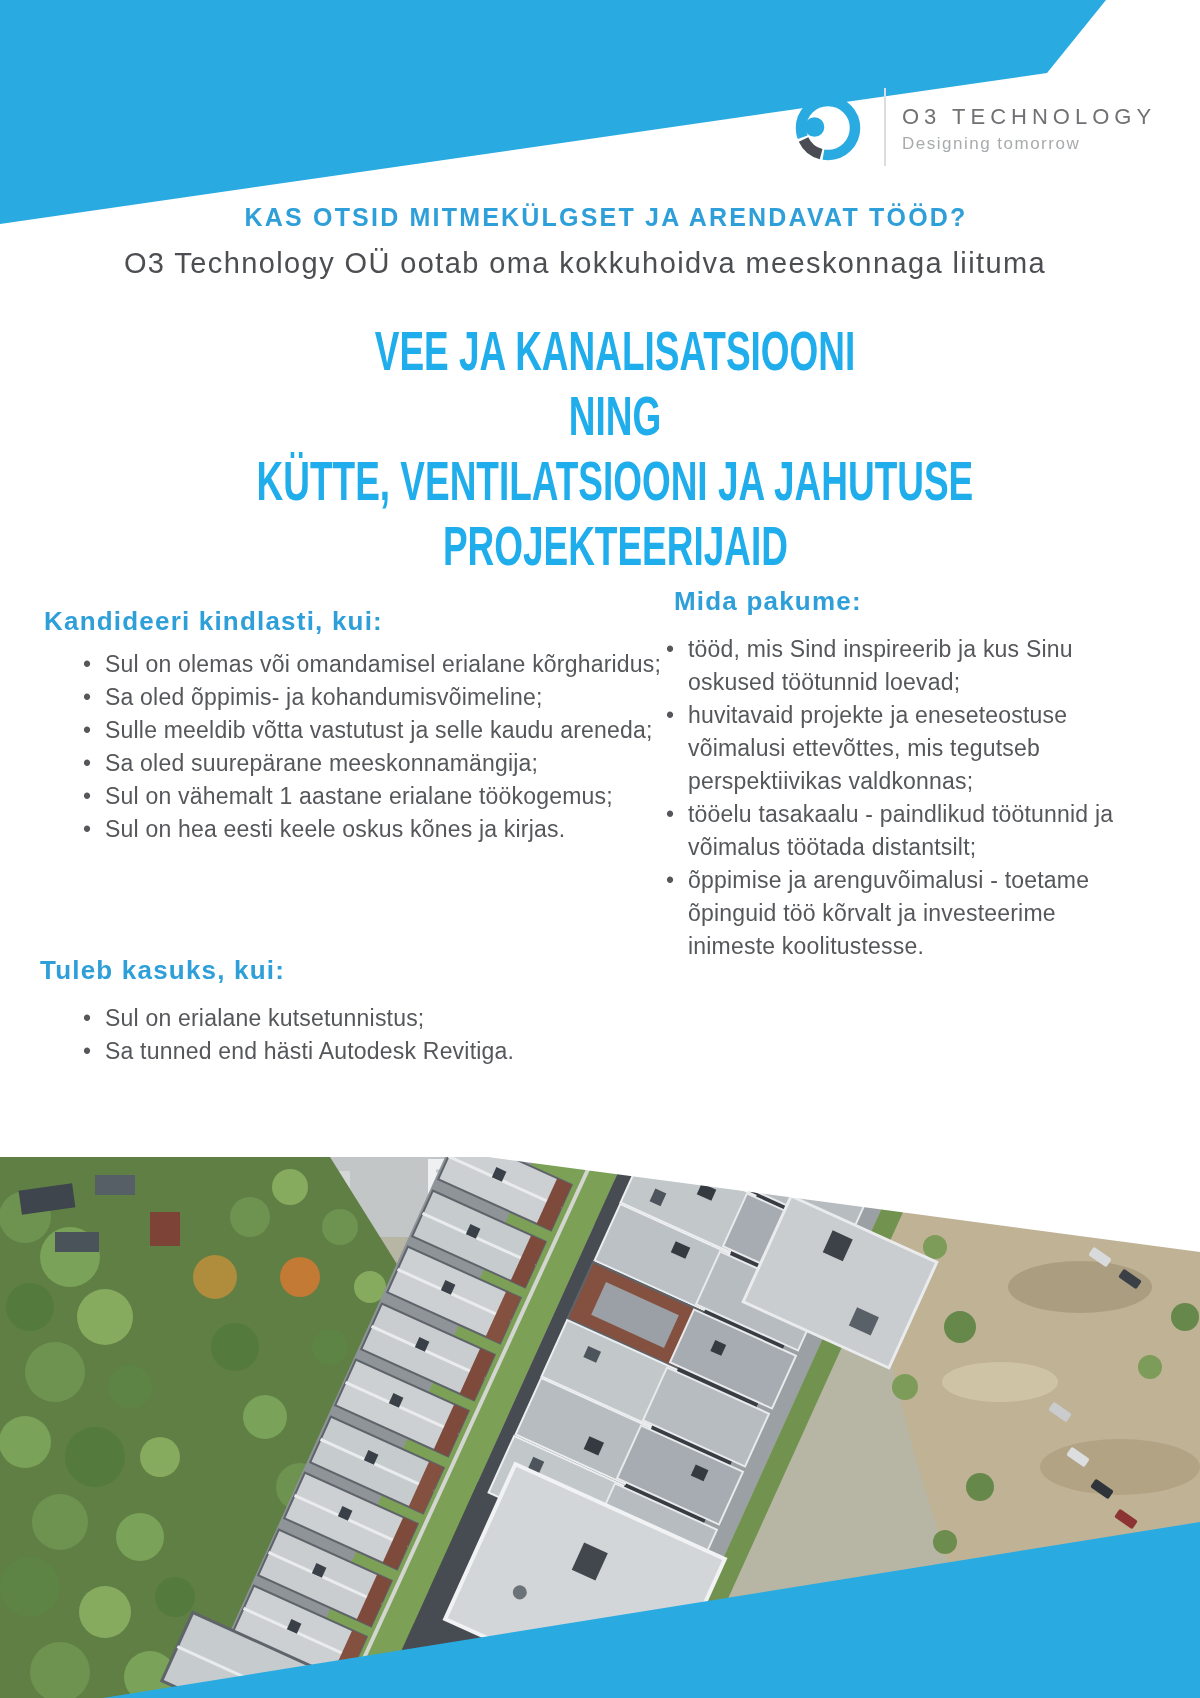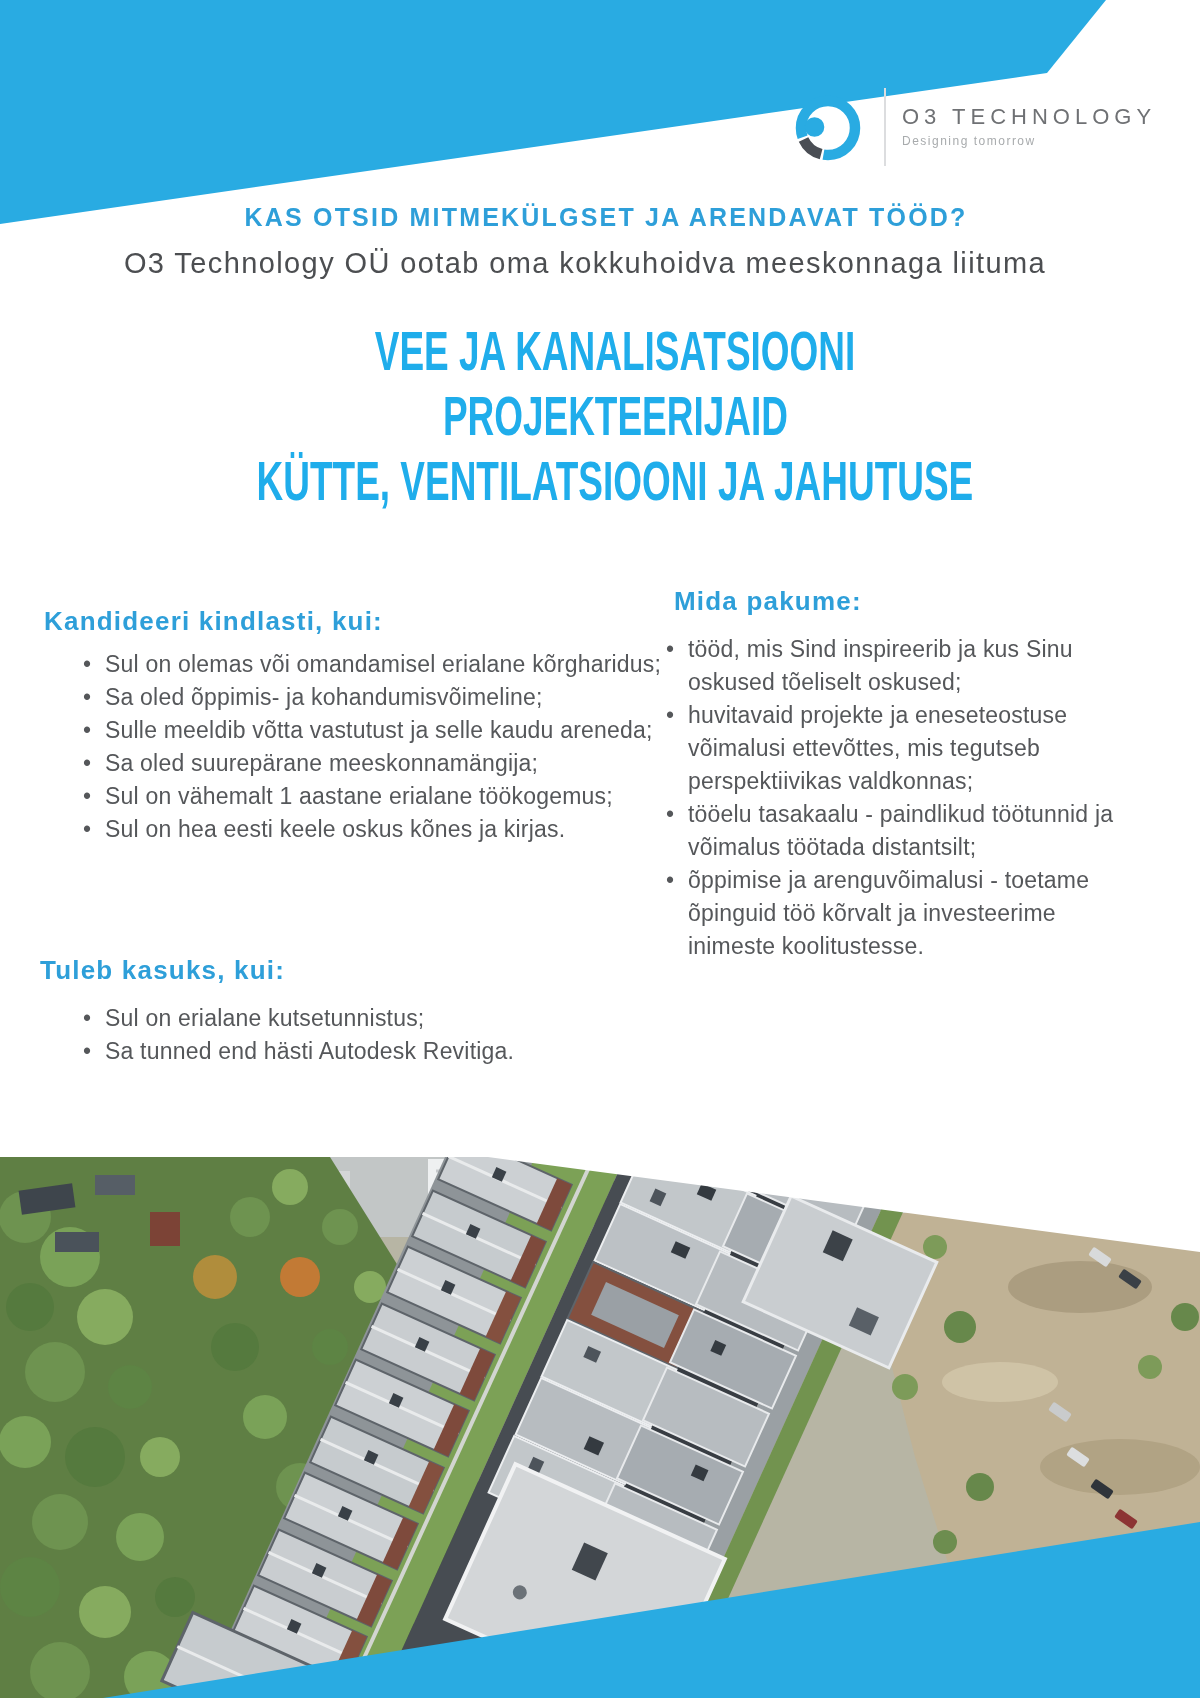--- a/index.html
+++ b/index.html
@@ -11,21 +11,21 @@
   .page > *{position:absolute;}
   .photo{left:0;top:1157px;width:1200px;height:541px;z-index:0;}
   .overlay{left:0;top:0;width:1200px;height:1698px;z-index:1;pointer-events:none;}
   .txt{z-index:2;}
 
   
   .logo{left:788px;top:88px;width:372px;height:96px;z-index:2;}
   .logo-mark{position:absolute;left:0;top:2px;width:80px;height:80px;}
   .logo-divider{position:absolute;left:96px;top:0;width:2px;height:78px;background:#dcdddf;}
   .logo-name{position:absolute;left:114px;top:16px;font-size:22px;letter-spacing:5px;color:var(--logo-gray);font-weight:500;white-space:nowrap;}
-  .logo-tagline{position:absolute;left:114px;top:46px;font-size:12px;letter-spacing:1.5px;color:var(--logo-light-gray);white-space:nowrap;}
+  .logo-tagline{position:absolute;left:114px;top:46px;font-size:17px;letter-spacing:1.5px;color:var(--logo-light-gray);white-space:nowrap;}
 
   .question{
     left:0;top:203px;width:1170px;text-align:center;
     font-size:25px;font-weight:bold;letter-spacing:2.2px;
     color:var(--heading-blue);
     padding-left:21px;
   }
   .lead{
     left:0;top:247px;width:1170px;text-align:center;
     font-size:29px;letter-spacing:1.4px;color:#4c4e51;
@@ -313,22 +313,23 @@
     <div class="logo-name">O3 TECHNOLOGY</div>
     <div class="logo-tagline">Designing tomorrow</div>
   </div>
 
   <div class="question txt">KAS OTSID MITMEKÜLGSET JA ARENDAVAT TÖÖD?</div>
   <div class="lead txt">O3 Technology OÜ ootab oma kokkuhoidva meeskonnaga liituma</div>
 
   <div class="job-title txt">
 
   <div class="job-title-line"><span class="cond">VEE JA KANALISATSIOONI</span></div>
+      <div class="job-title-line"><span class="cond">NING</span></div>
+      <div class="job-title-line"><span class="cond">KÜTTE, VENTILATSIOONI JA JAHUTUSE</span></div>
       <div class="job-title-line"><span class="cond">PROJEKTEERIJAID</span></div>
-      <div class="job-title-line"><span class="cond">KÜTTE, VENTILATSIOONI JA JAHUTUSE</span></div>
     </div>
 
   <h2 class="sec-h apply-h txt">Kandideeri kindlasti, kui:</h2>
   <ul class="blist left-list txt">
 
   <li><span>Sul on olemas või omandamisel erialane kõrgharidus;</span></li>
       <li><span>Sa oled õppimis- ja kohandumisvõimeline;</span></li>
       <li><span>Sulle meeldib võtta vastutust ja selle kaudu areneda;</span></li>
       <li><span>Sa oled suurepärane meeskonnamängija;</span></li>
       <li><span>Sul on vähemalt 1 aastane erialane töökogemus;</span></li>
@@ -338,20 +339,20 @@
   <h2 class="sec-h bonus-h txt">Tuleb kasuks, kui:</h2>
   <ul class="blist bonus-list txt">
 
   <li><span>Sul on erialane kutsetunnistus;</span></li>
       <li><span>Sa tunned end hästi Autodesk Revitiga.</span></li>
     </ul>
 
   <h2 class="sec-h offer-h txt">Mida pakume:</h2>
   <ul class="blist offer-list txt">
 
-  <li><span>tööd, mis Sind inspireerib ja kus Sinu oskused tõeliselt oskused;</span></li>
+  <li><span>tööd, mis Sind inspireerib ja kus Sinu oskused töötunnid loevad;</span></li>
       <li><span>huvitavaid projekte ja eneseteostuse võimalusi ettevõttes, mis tegutseb perspektiivikas valdkonnas;</span></li>
       <li><span>tööelu tasakaalu - paindlikud töötunnid ja võimalus töötada distantsilt;</span></li>
       <li><span>õppimise ja arenguvõimalusi - toetame õpinguid töö kõrvalt ja investeerime inimeste koolitustesse.</span></li>
     </ul>
 
 
 </div>
 
 </body></html>

